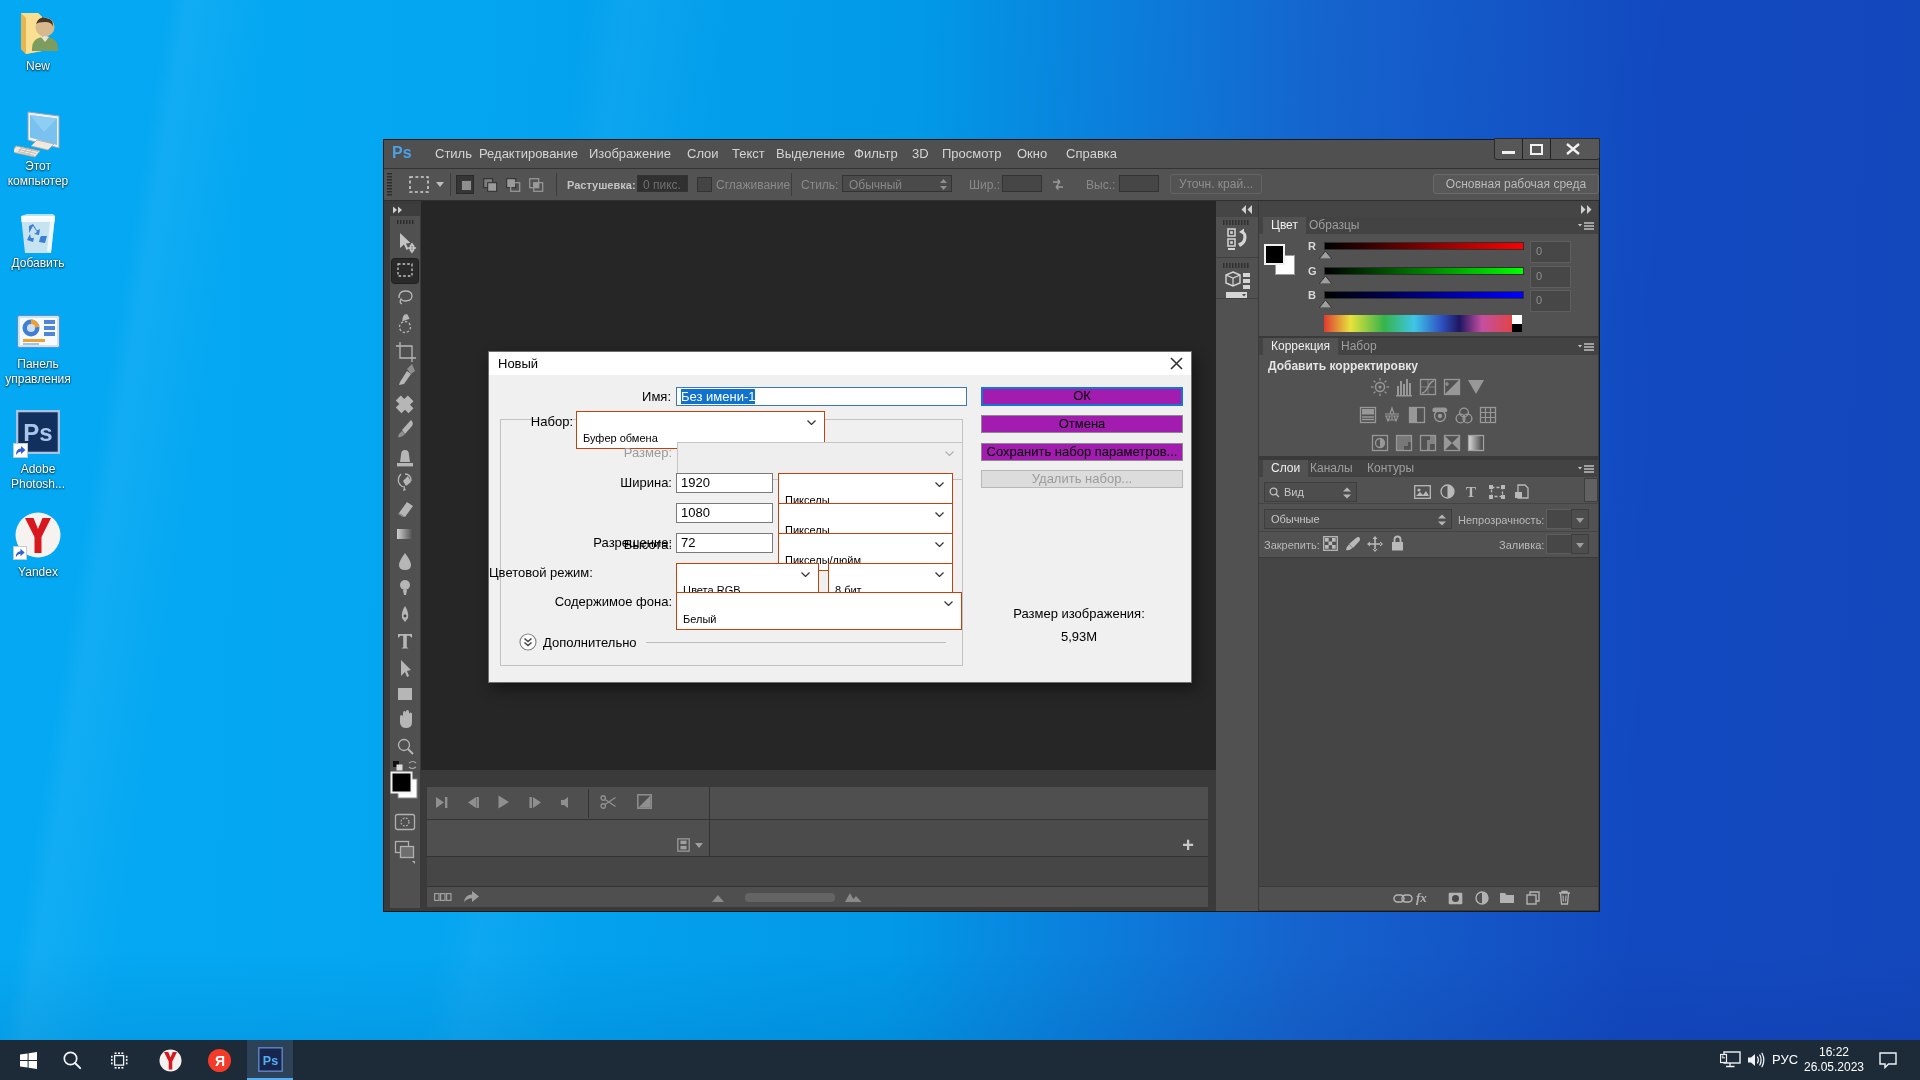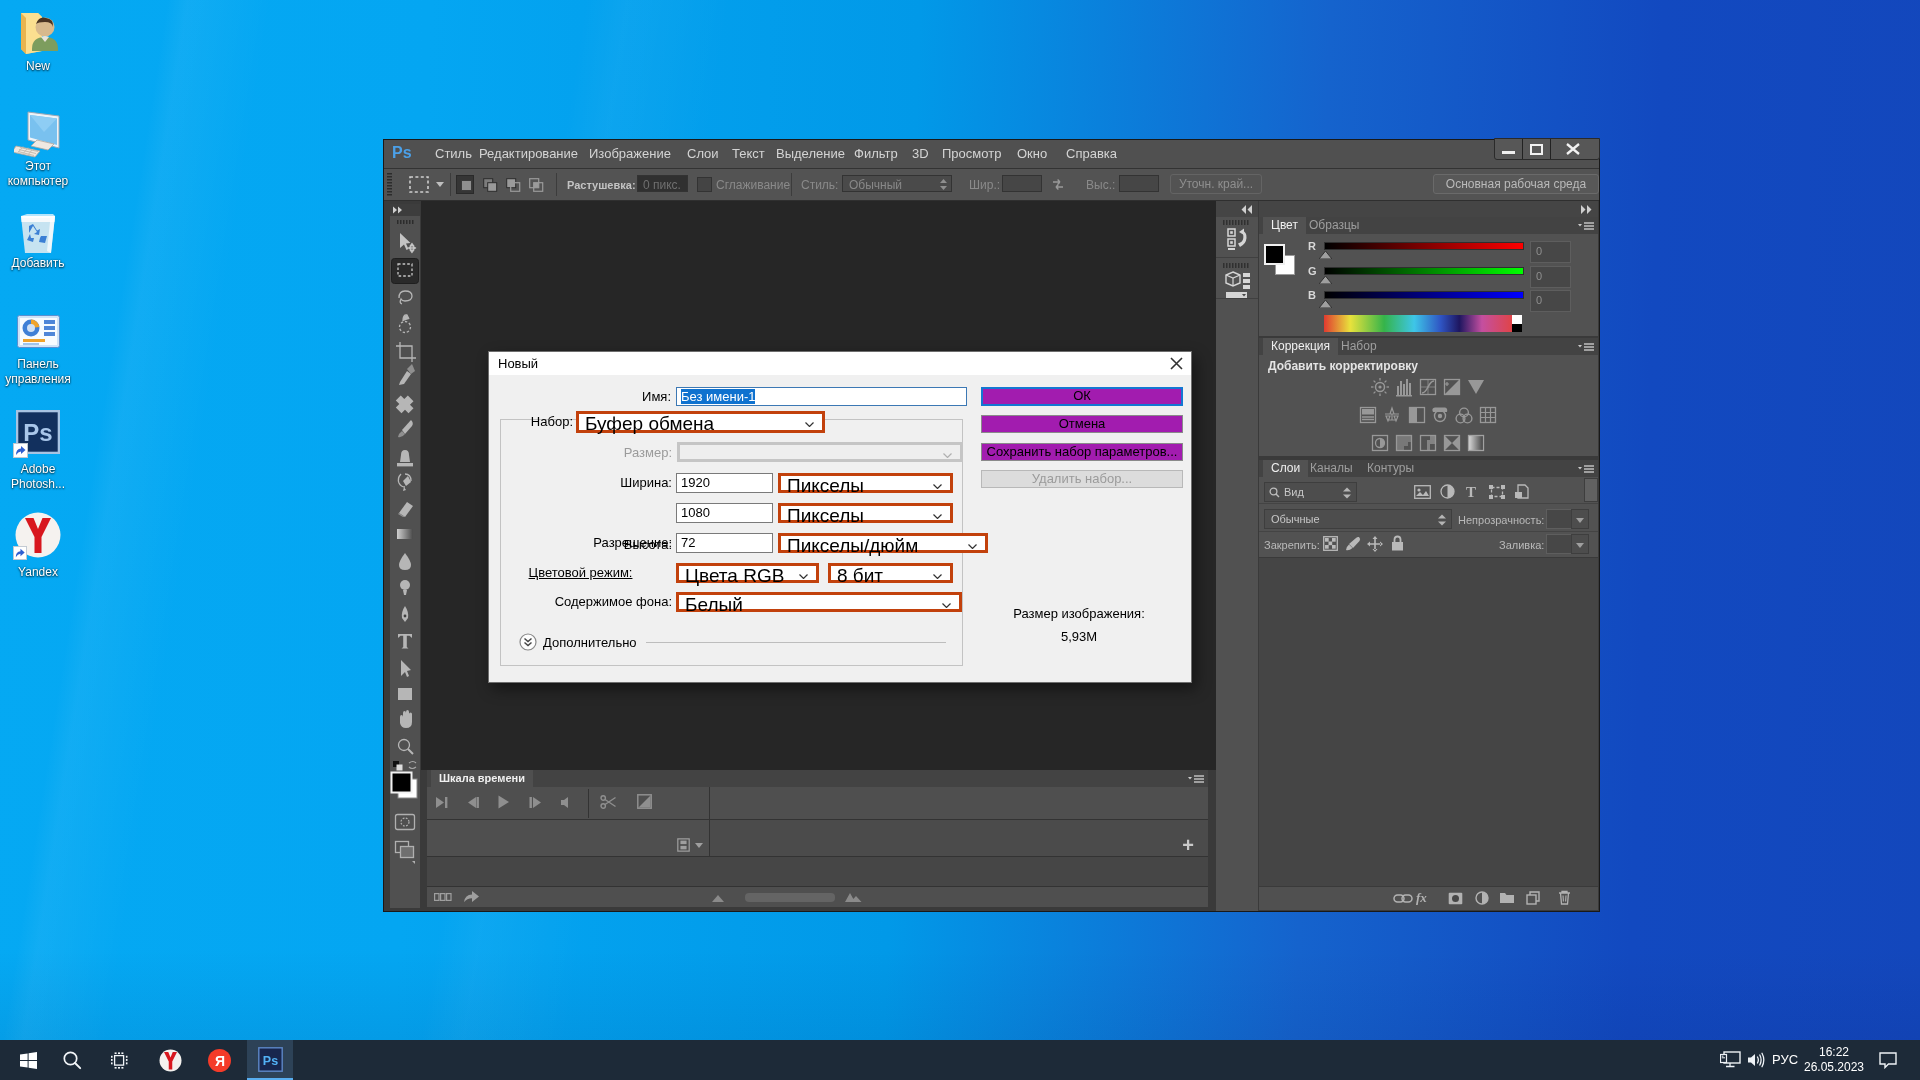--- a/index.html
+++ b/index.html
@@ -31,21 +31,21 @@
 #timeline{position:absolute;left:43px;top:630px;width:781px;height:137px;}
 .tabbar{position:absolute;left:0;width:100%;height:17px;background:#434343;}
 .tab{position:absolute;top:0;height:17px;line-height:17px;font-size:12px;color:#9e9e9e;padding:0 8px;}
 .tab.on{background:#525252;color:#f0f0f0;}
 .pmenuicon{position:absolute;right:4px;top:5px;width:16px;height:9px;}
 
 #dlg{left:488px;top:351px;width:704px;height:332px;background:#f0f0f0;border:1px solid #6e6e6e;box-sizing:border-box;box-shadow:4px 6px 14px rgba(0,0,0,.45);font-size:13px;color:#000;}
 #dlgtitle{position:absolute;left:0;top:0;width:100%;height:23px;background:#ffffff;}
 .dl{position:absolute;font-size:13px;color:#000;white-space:nowrap;}
 .din{position:absolute;background:#fff;border:1px solid #7a7a7a;box-sizing:border-box;font-size:13px;color:#000;padding:1px 4px;line-height:16px;}
-.dcombo{position:absolute;background:#fff;border:3px solid #c2410c;box-sizing:border-box;font-size:19px;padding:1px 6px;line-height:17px;}
+.dcombo{position:absolute;background:#fff;border:1px solid #c2410c;box-sizing:border-box;font-size:11px;padding:18px 6px;line-height:17px;}
 .chev{position:absolute;width:9px;height:5px;}
 .dbtn{position:absolute;left:492px;width:202px;height:18px;background:#a21caf;border:1px solid #8a8a8a;box-sizing:border-box;text-align:center;font-size:13px;line-height:15px;}
 </style>
 </head>
 <body>
 
 <div id="icons" class="abs" style="left:0;top:0;width:100px;height:600px;">
 
   <svg class="abs" style="left:18px;top:11px;" width="42" height="44" viewBox="0 0 42 44">
     <path d="M3 2 L20 2 L24 6 L24 40 L8 43 L3 38 Z" fill="#f5c968"></path>
@@ -596,31 +596,20 @@
             <path d="M4 4 L4 1 L13 1 L13 10 L10 10" fill="none" stroke="#b2b2b2" stroke-width="1.4"></path>
           </svg>
         <svg class="abs" style="left:299px;top:3px;" width="13" height="15" viewBox="0 0 13 15">
             <path d="M1 3 L12 3 M4 3 L4 1.5 L9 1.5 L9 3 M2.5 3 L3.5 14 L9.5 14 L10.5 3" fill="none" stroke="#b2b2b2" stroke-width="1.3"></path>
             <path d="M5 5.5 L5.4 11.5 M8 5.5 L7.6 11.5" stroke="#b2b2b2" stroke-width="1.1"></path>
           </svg>
       </div>
     </div>
   </div>
   <div id="timeline">
-    <div class="abs" style="left:0;top:0;width:100%;height:17px;background:#434343;">
-      <div class="tab on" style="left:4px;font-size:11px;font-weight:bold;background:#4f4f4f;">Шкала времени</div>
-      <svg class="pmenuicon" viewBox="0 0 16 9">
-          <path d="M0 2 L4 2 L2 4.5 Z" fill="#c9c9c9"></path>
-          <g stroke="#c9c9c9" stroke-width="1.4">
-            <line x1="6" y1="1" x2="16" y2="1"></line>
-            <line x1="6" y1="4" x2="16" y2="4"></line>
-            <line x1="6" y1="7" x2="16" y2="7"></line>
-          </g>
-        </svg>
-    </div>
     <div class="abs" style="left:0;top:17px;width:100%;height:120px;background:#4f4f4f;">
 
       <svg class="abs" style="left:8px;top:9px;" width="13" height="13" viewBox="0 0 13 13">
           <path d="M1 1 L9 6.5 L1 12 Z" fill="#8f8f8f"></path>
           <rect x="10" y="1" width="2.4" height="11" fill="#8f8f8f"></rect>
         </svg>
       <svg class="abs" style="left:39px;top:9px;" width="13" height="13" viewBox="0 0 13 13">
           <path d="M10 1 L2 6.5 L10 12 Z" fill="#8f8f8f"></path>
           <rect x="10.5" y="1" width="2.4" height="11" fill="#8f8f8f"></rect>
         </svg>
@@ -728,27 +717,27 @@
   <div class="dl" style="left:0;top:153px;width:183px;text-align:right;margin-top:32px;">Высота:</div>
   <div class="din" style="left:187px;top:151px;width:97px;height:20px;">1080</div>
   <div class="dcombo" style="left:289px;top:151px;width:175px;height:20px;">Пикселы
     <svg class="chev" style="right:8px;top:8px;" viewBox="0 0 9 5">
         <path d="M0.5 0.5 L4.5 4.5 L8.5 0.5" stroke="#333" stroke-width="1.2" fill="none"></path>
       </svg>
   </div>
 
   <div class="dl" style="left:0;top:183px;width:183px;text-align:right;">Разрешение:</div>
   <div class="din" style="left:187px;top:181px;width:97px;height:20px;">72</div>
-  <div class="dcombo" style="left:289px;top:181px;width:210px;height:20px;">Пикселы/дюйм
+  <div class="dcombo" style="left:289px;top:181px;width:175px;height:20px;">Пикселы/дюйм
     <svg class="chev" style="right:8px;top:8px;" viewBox="0 0 9 5">
         <path d="M0.5 0.5 L4.5 4.5 L8.5 0.5" stroke="#333" stroke-width="1.2" fill="none"></path>
       </svg>
   </div>
 
-  <div class="dl" style="left:0;top:213px;width:183px;text-align:center;text-decoration:underline;">Цветовой режим:</div>
+  <div class="dl" style="left:0;top:213px;width:183px;text-align:left;">Цветовой режим:</div>
   <div class="dcombo" style="left:187px;top:211px;width:143px;height:20px;">Цвета RGB
     <svg class="chev" style="right:8px;top:8px;" viewBox="0 0 9 5">
         <path d="M0.5 0.5 L4.5 4.5 L8.5 0.5" stroke="#333" stroke-width="1.2" fill="none"></path>
       </svg>
   </div>
   <div class="dcombo" style="left:339px;top:211px;width:125px;height:20px;">8 бит
     <svg class="chev" style="right:8px;top:8px;" viewBox="0 0 9 5">
         <path d="M0.5 0.5 L4.5 4.5 L8.5 0.5" stroke="#333" stroke-width="1.2" fill="none"></path>
       </svg>
   </div>

